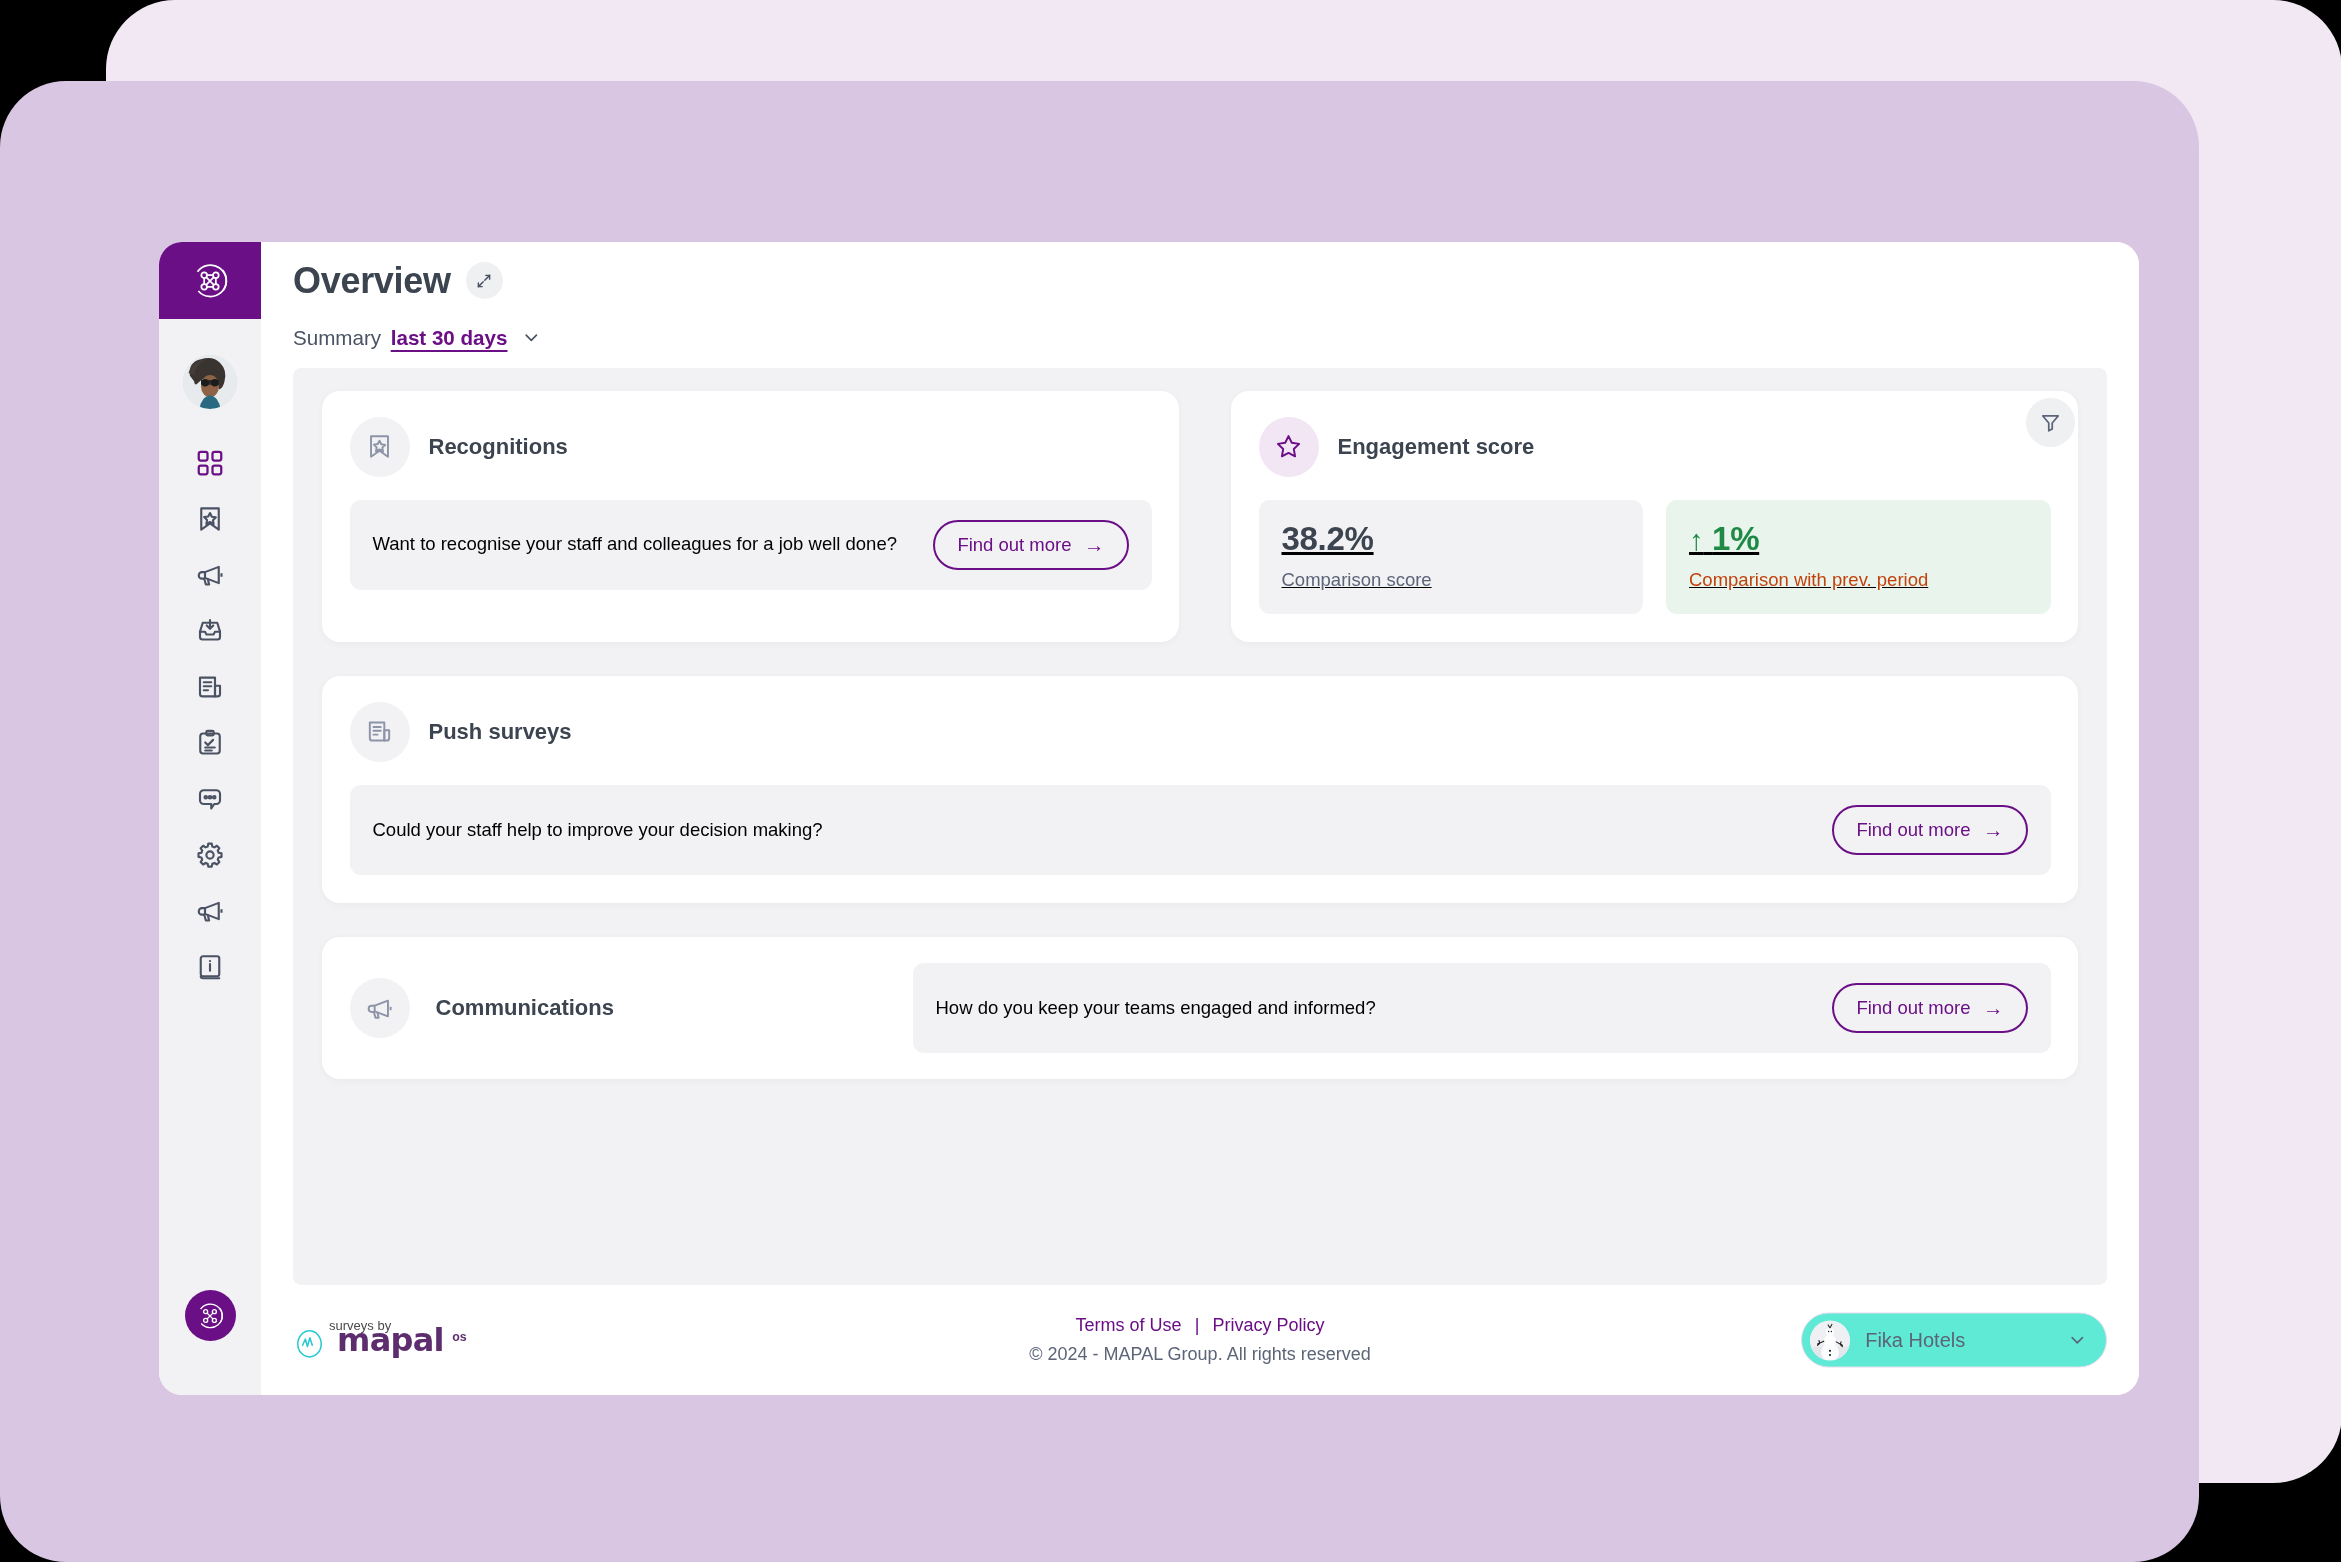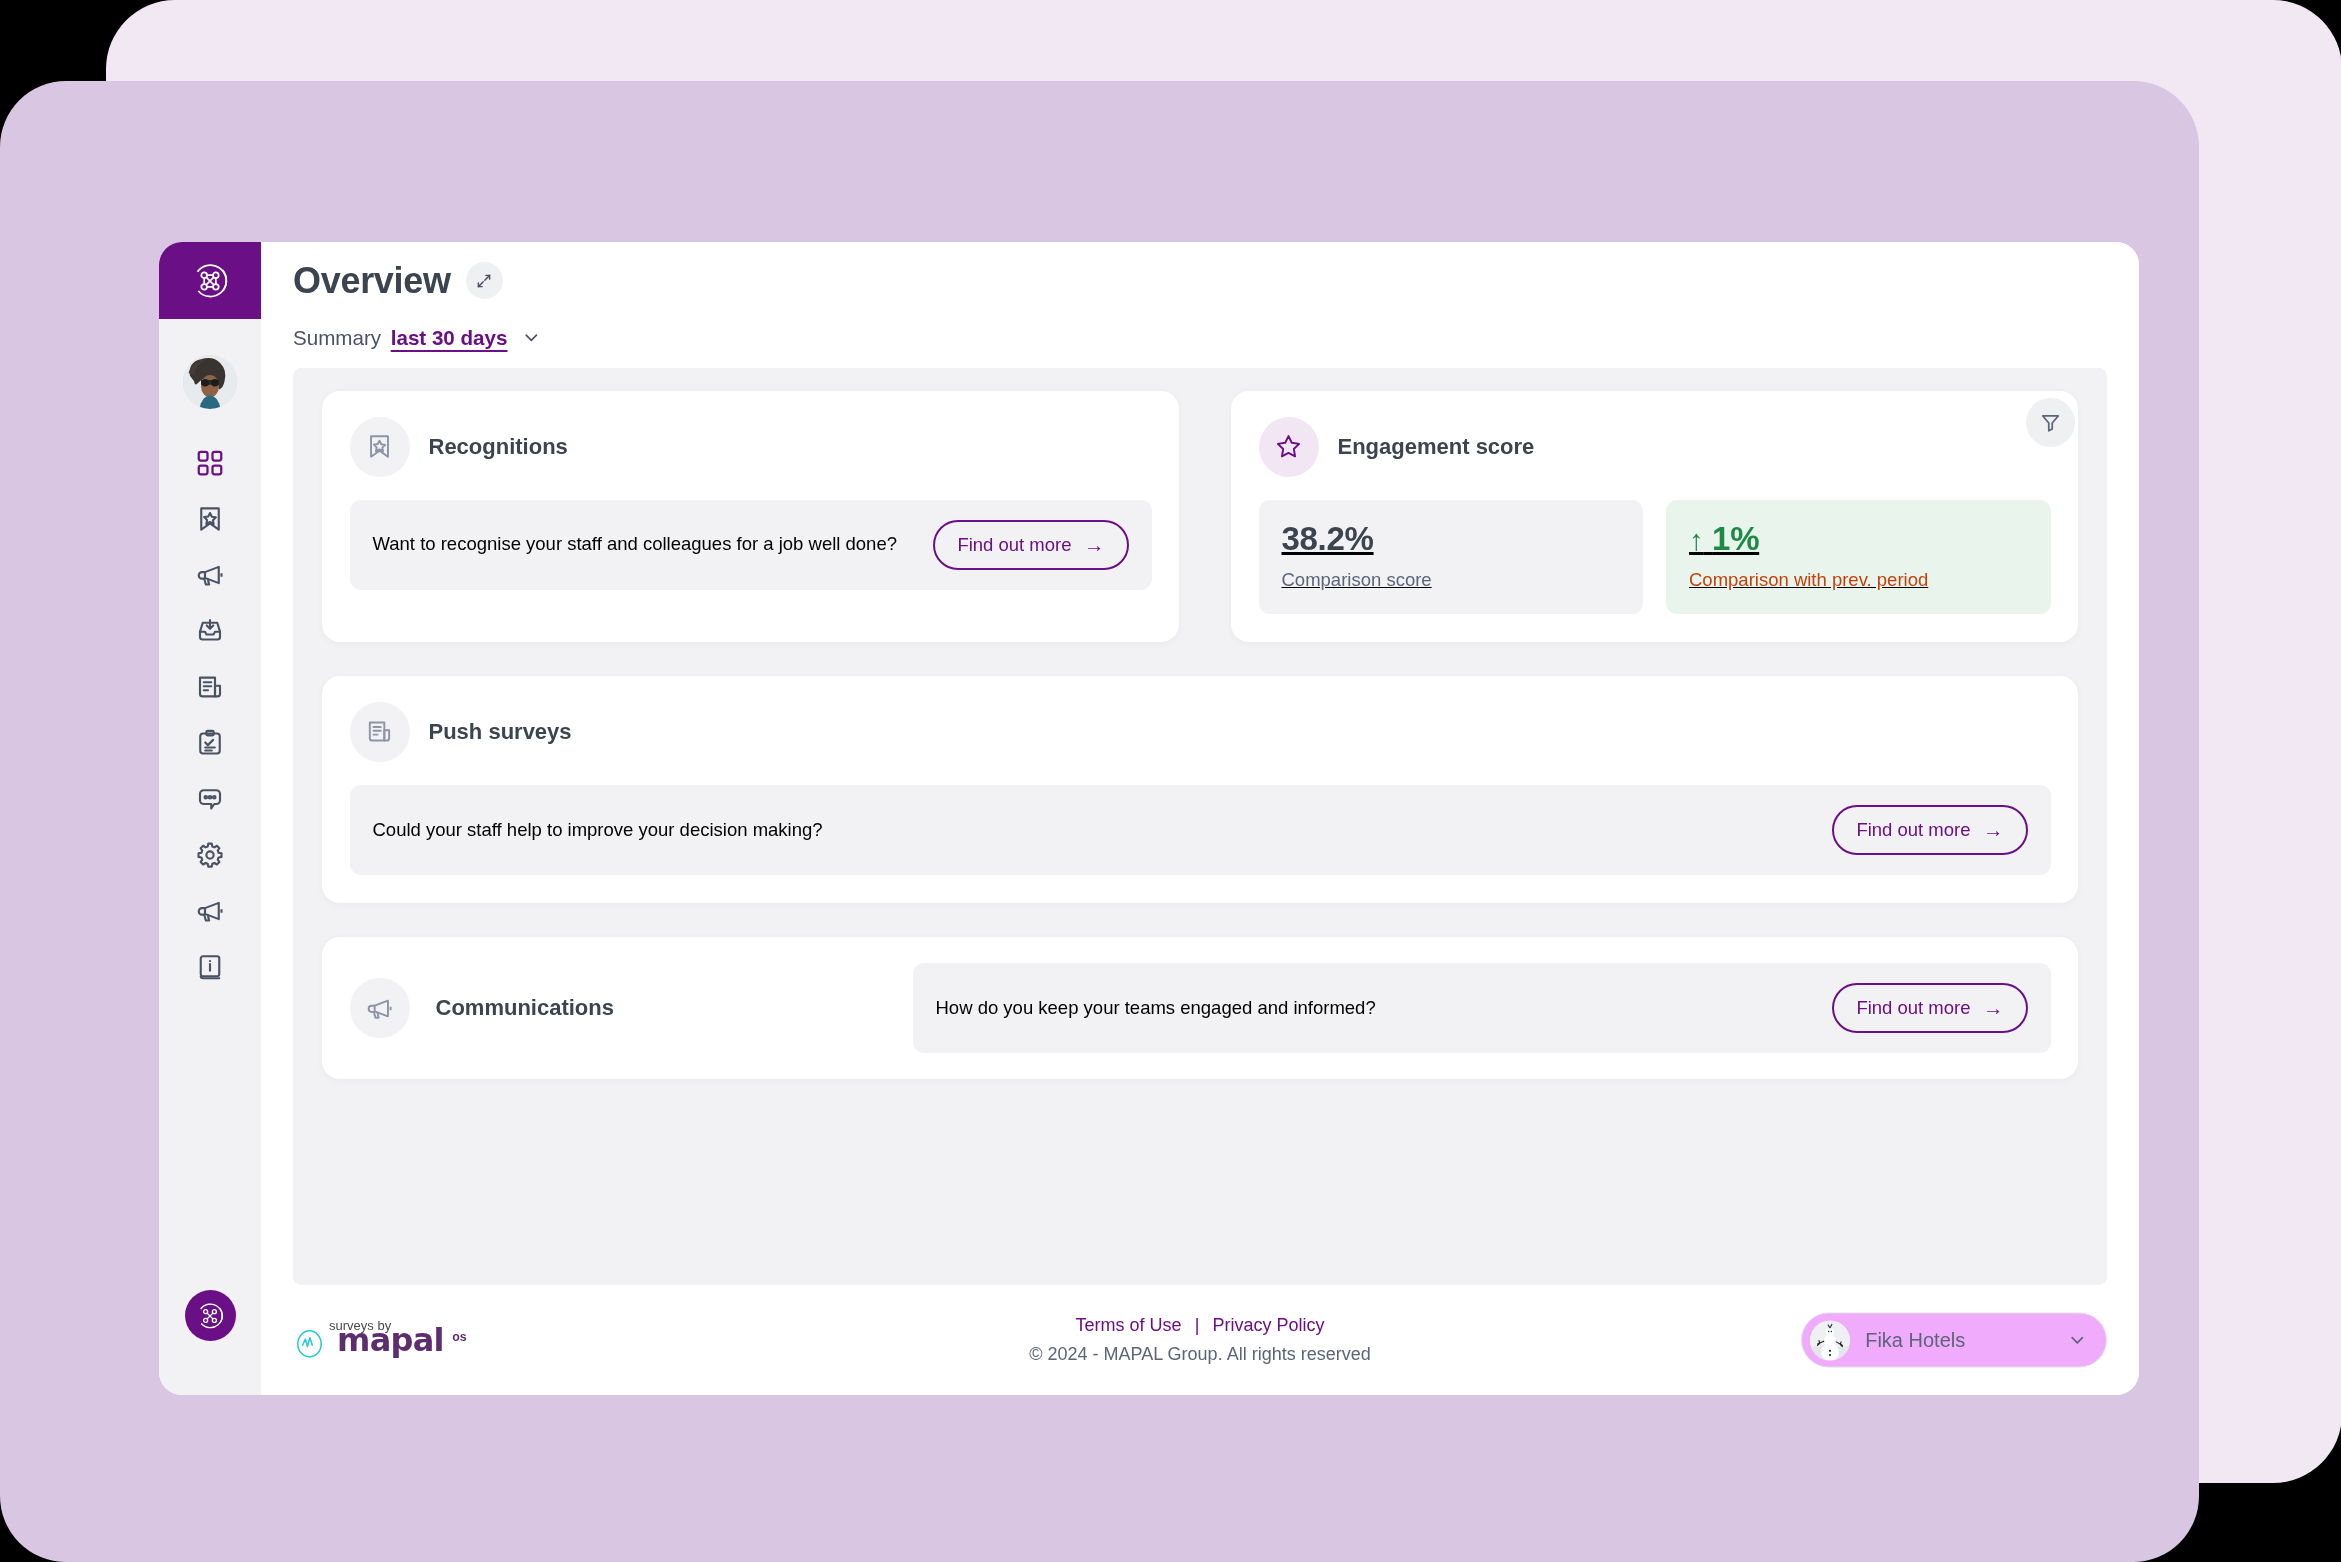--- a/index.html
+++ b/index.html
@@ -217,21 +217,21 @@
   .footer-links a { color: #6b0f86; text-decoration: none; cursor: pointer; }
   .footer-links .sep { color: #6b0f86; margin: 0 8.2px; }
   .footer-copy { font-size: 18px; color: #5c6478; margin-top: 8.2px; }
 
   .org-select {
     position: absolute; right: 32px; top: 50%; transform: translateY(-50%);
     width: 306px; height: 55px;
     border: 1.4px solid #e3dcee; border-radius: 686px;
     display: flex; align-items: center; gap: 15px;
     padding: 0 18px 0 8.2px;
-    background: #f0abfc; cursor: pointer;
+    background: #5eead4; cursor: pointer;
   }
   .org-avatar {
     width: 40px; height: 40px; border-radius: 50%;
     background: #eceef2; overflow: hidden; flex: 0 0 40px;
     display:flex; align-items:center; justify-content:center;
   }
   .org-name { font-size: 20px; color: #5c6478; flex: 1 1 auto; }
 </style>
 </head>
 <body>

